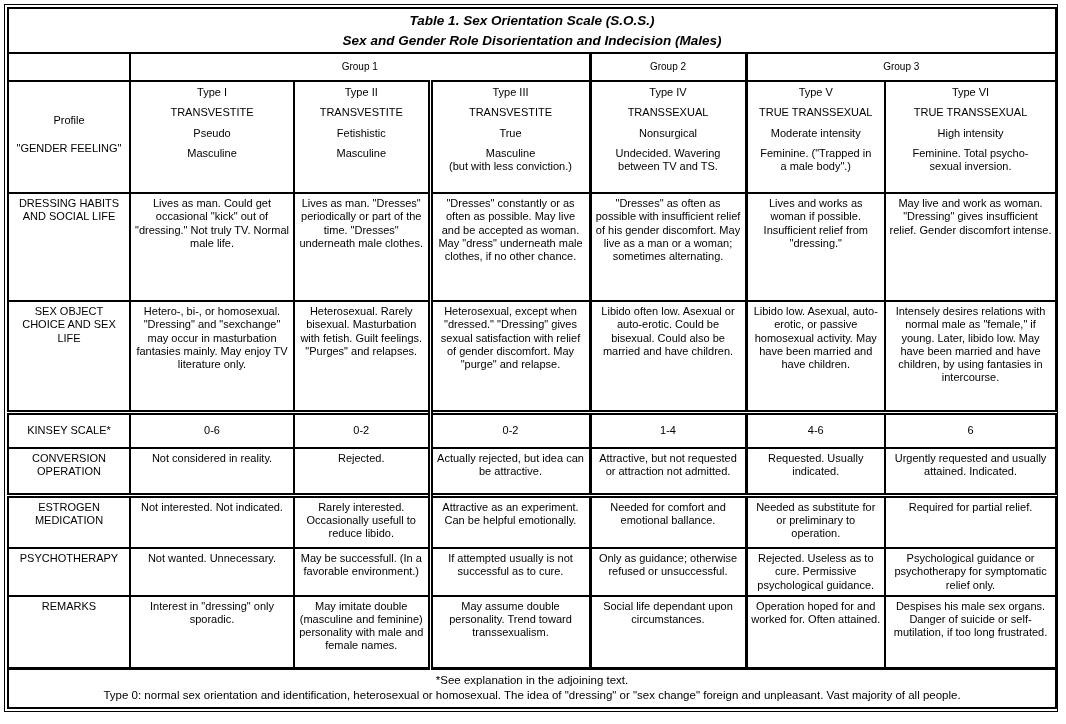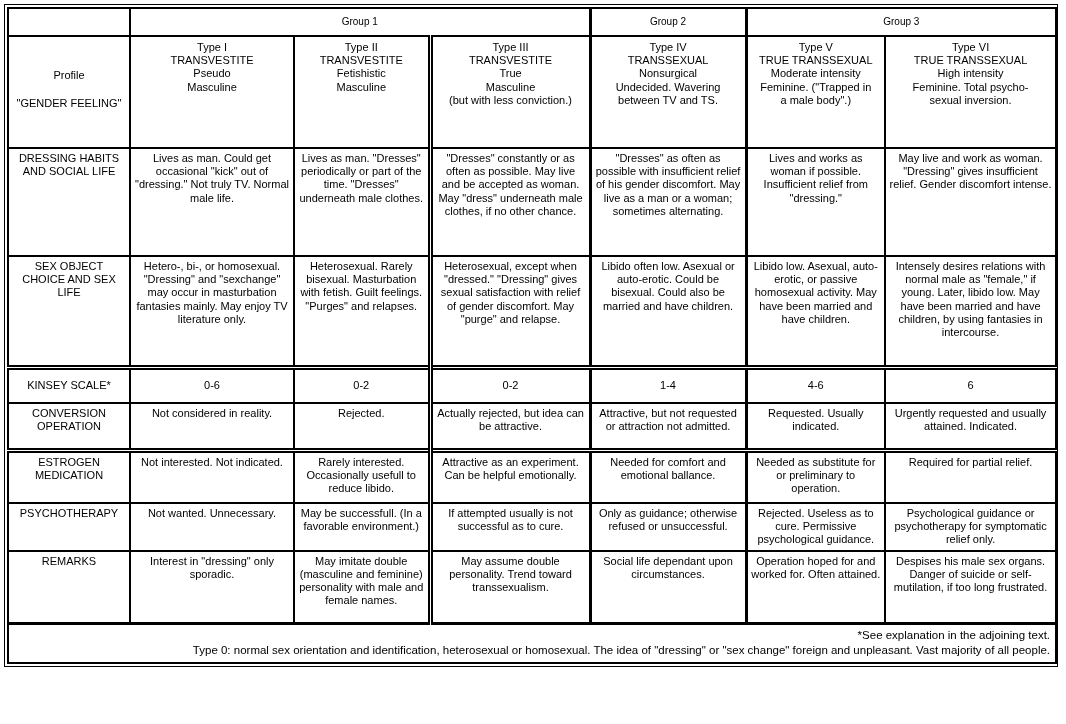--- a/index.html
+++ b/index.html
@@ -72,27 +72,27 @@
   
   td.dbl  { border-left: 5px double #000; }   
   td.grpb { border-left: 3px solid  #000; }   
 
   
   tr.r-kinsey td, tr.r-estro td { border-top: 5px double #000; }
   tr.r-foot td { border-top: 3px solid #000; }
 
   
   .pt { margin-top: 1px; }
-  .ps { margin-top: 0; }
+  .ps { margin-top: 7px; }
   .pre { white-space: pre-line; }
   .plab1 { margin-top: 29px; }
   .plab2 { margin-top: 15px; }
 
   td.foot-cell {
-    text-align: right;
+    text-align: center;
     padding: 3px 5px;
     font-size: 11.5px;
     line-height: 1.3;
   }
 </style>
 </head>
 <body>
 
 <div class="frame">
 <table class="sos">
@@ -100,20 +100,26 @@
     <col style="width:122px">
     <col style="width:164px">
     <col style="width:136px">
     <col style="width:160px">
     <col style="width:156px">
     <col style="width:139px">
     <col style="width:171px">
   </colgroup>
 
   <tbody>
+        <tr class="r-title">
+    <td colspan="7" class="title-cell">
+      <div>Table 1. Sex Orientation Scale (S.O.S.)</div>
+      <div>Sex and Gender Role Disorientation and Indecision (Males)</div>
+    </td>
+  </tr>
 
   <tr class="r-group">
     <td class="blank"></td>
     <td colspan="3" class="ghead">Group 1</td>
     <td class="ghead grpb">Group 2</td>
     <td colspan="2" class="ghead grpb">Group 3</td>
   </tr>
 
   <tr class="r-profile">
     <td class="rowlabel">

